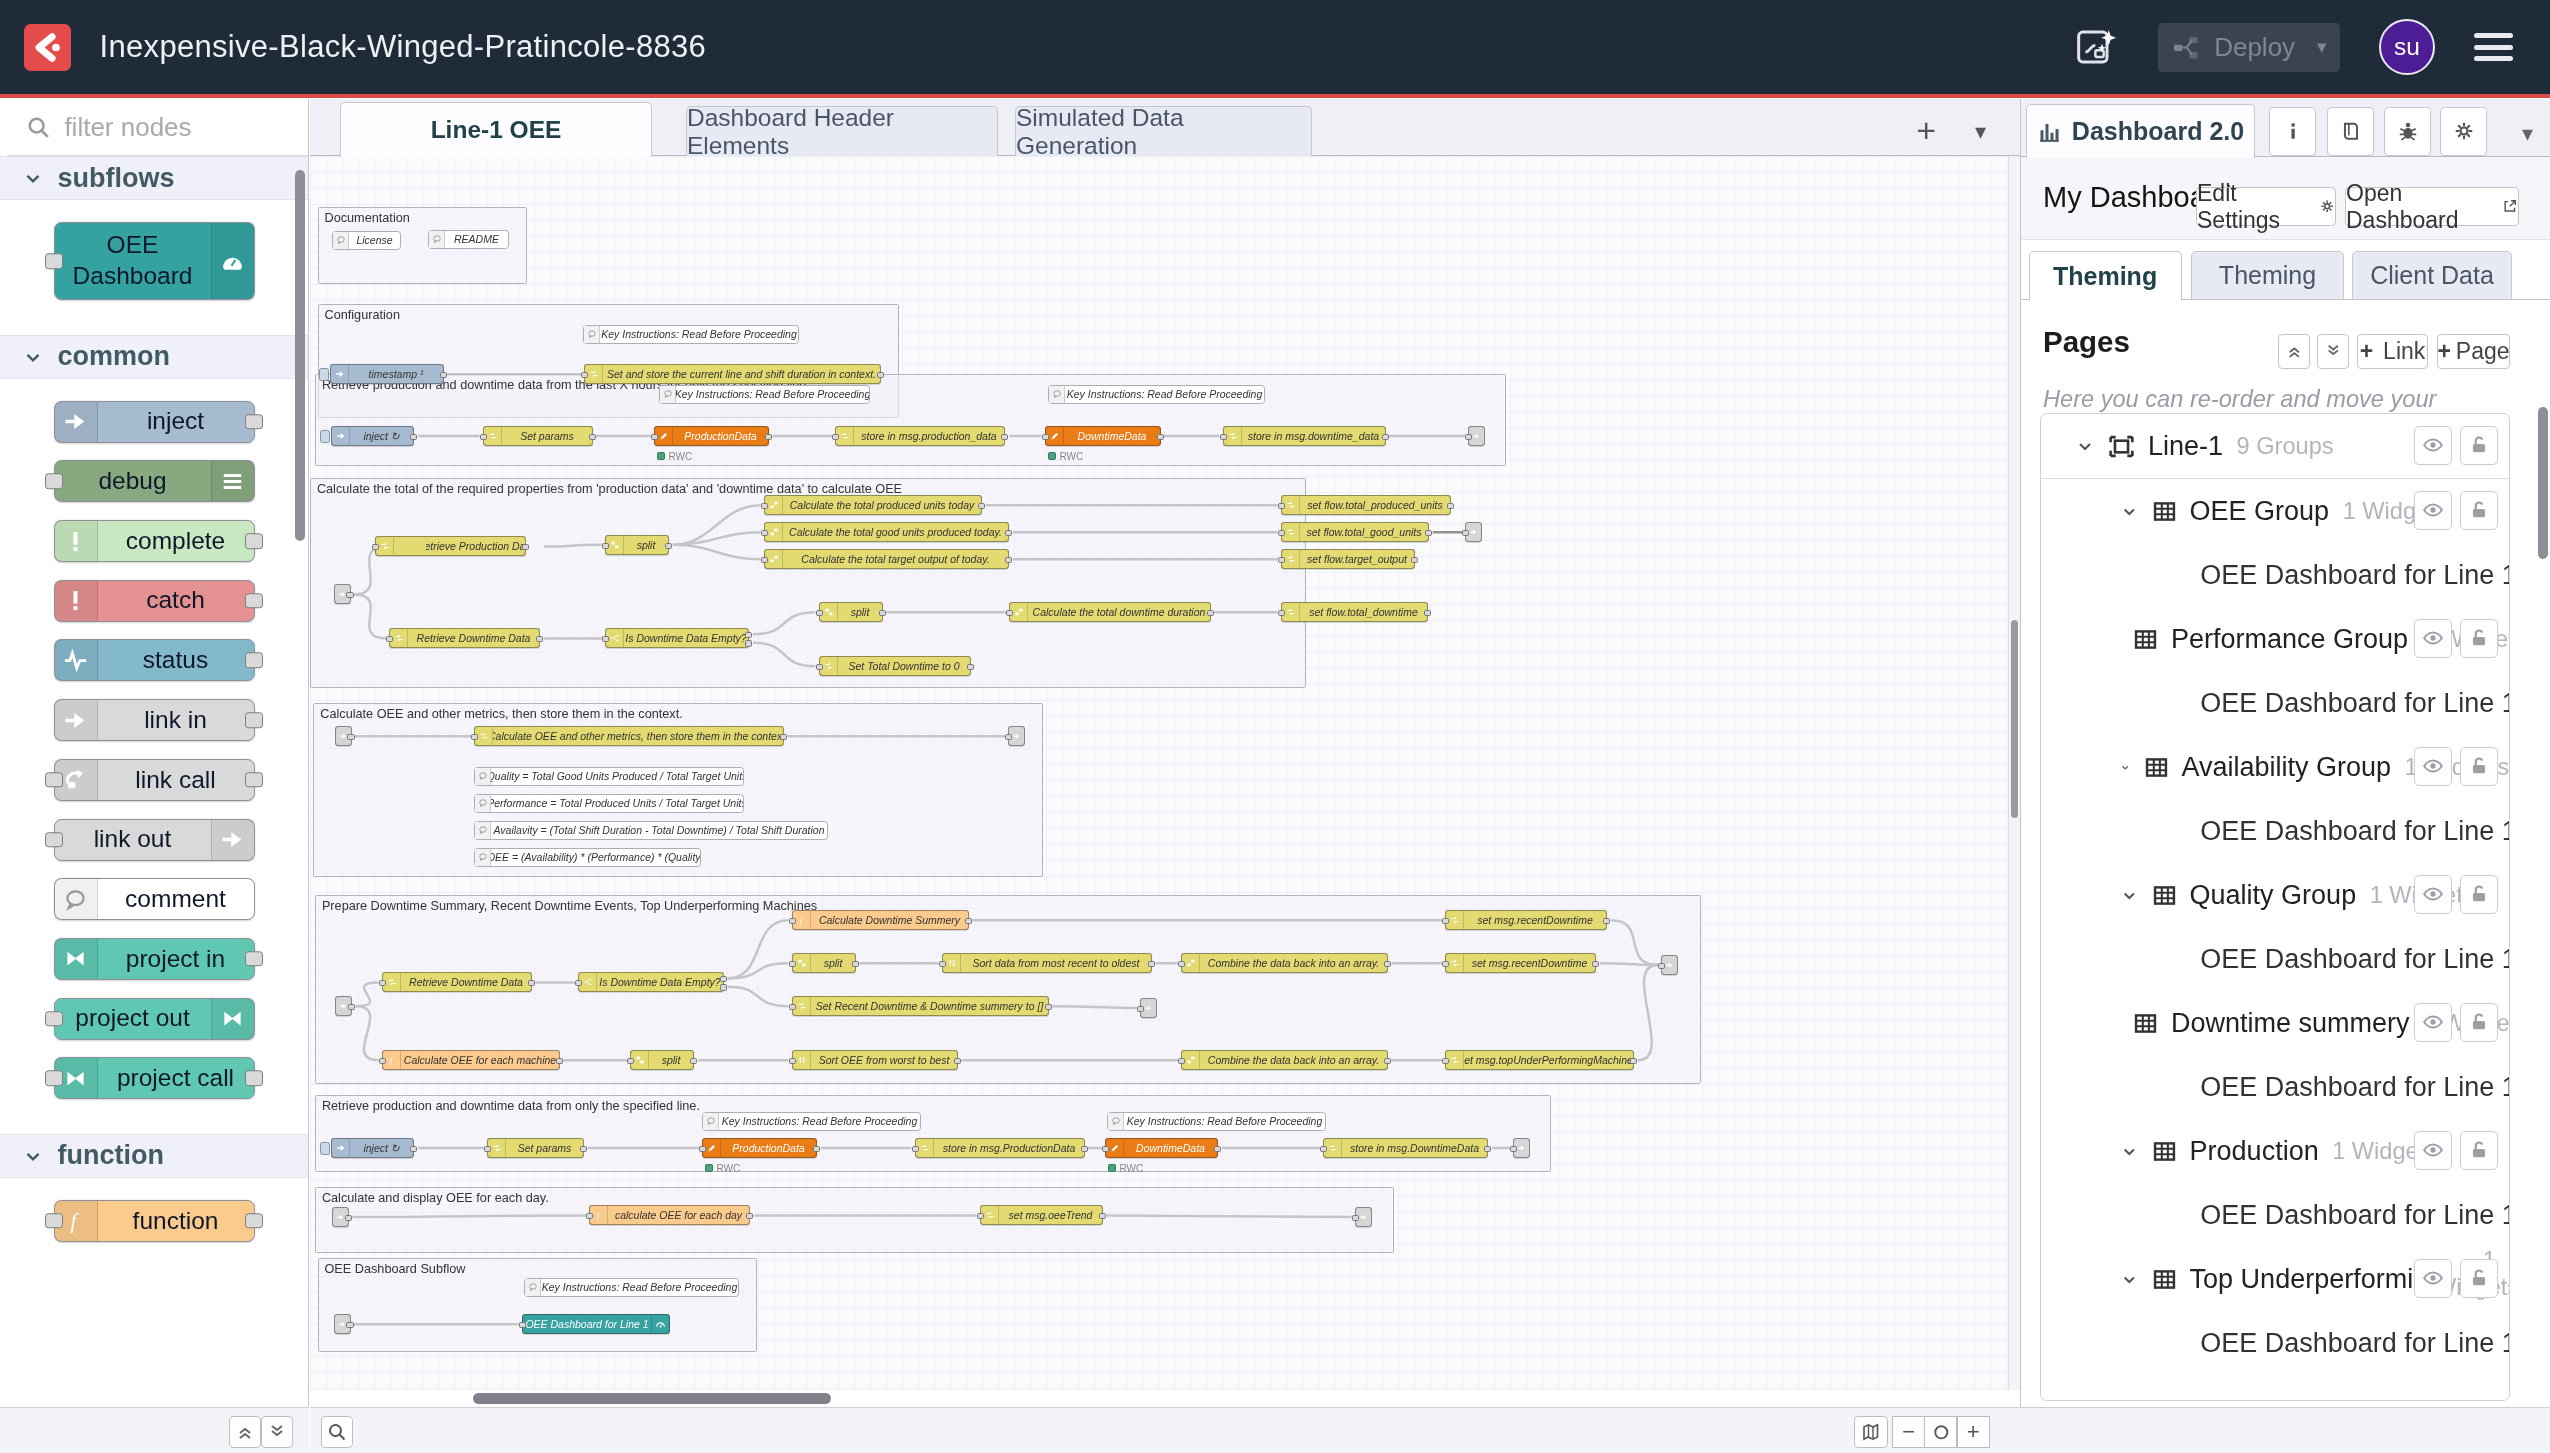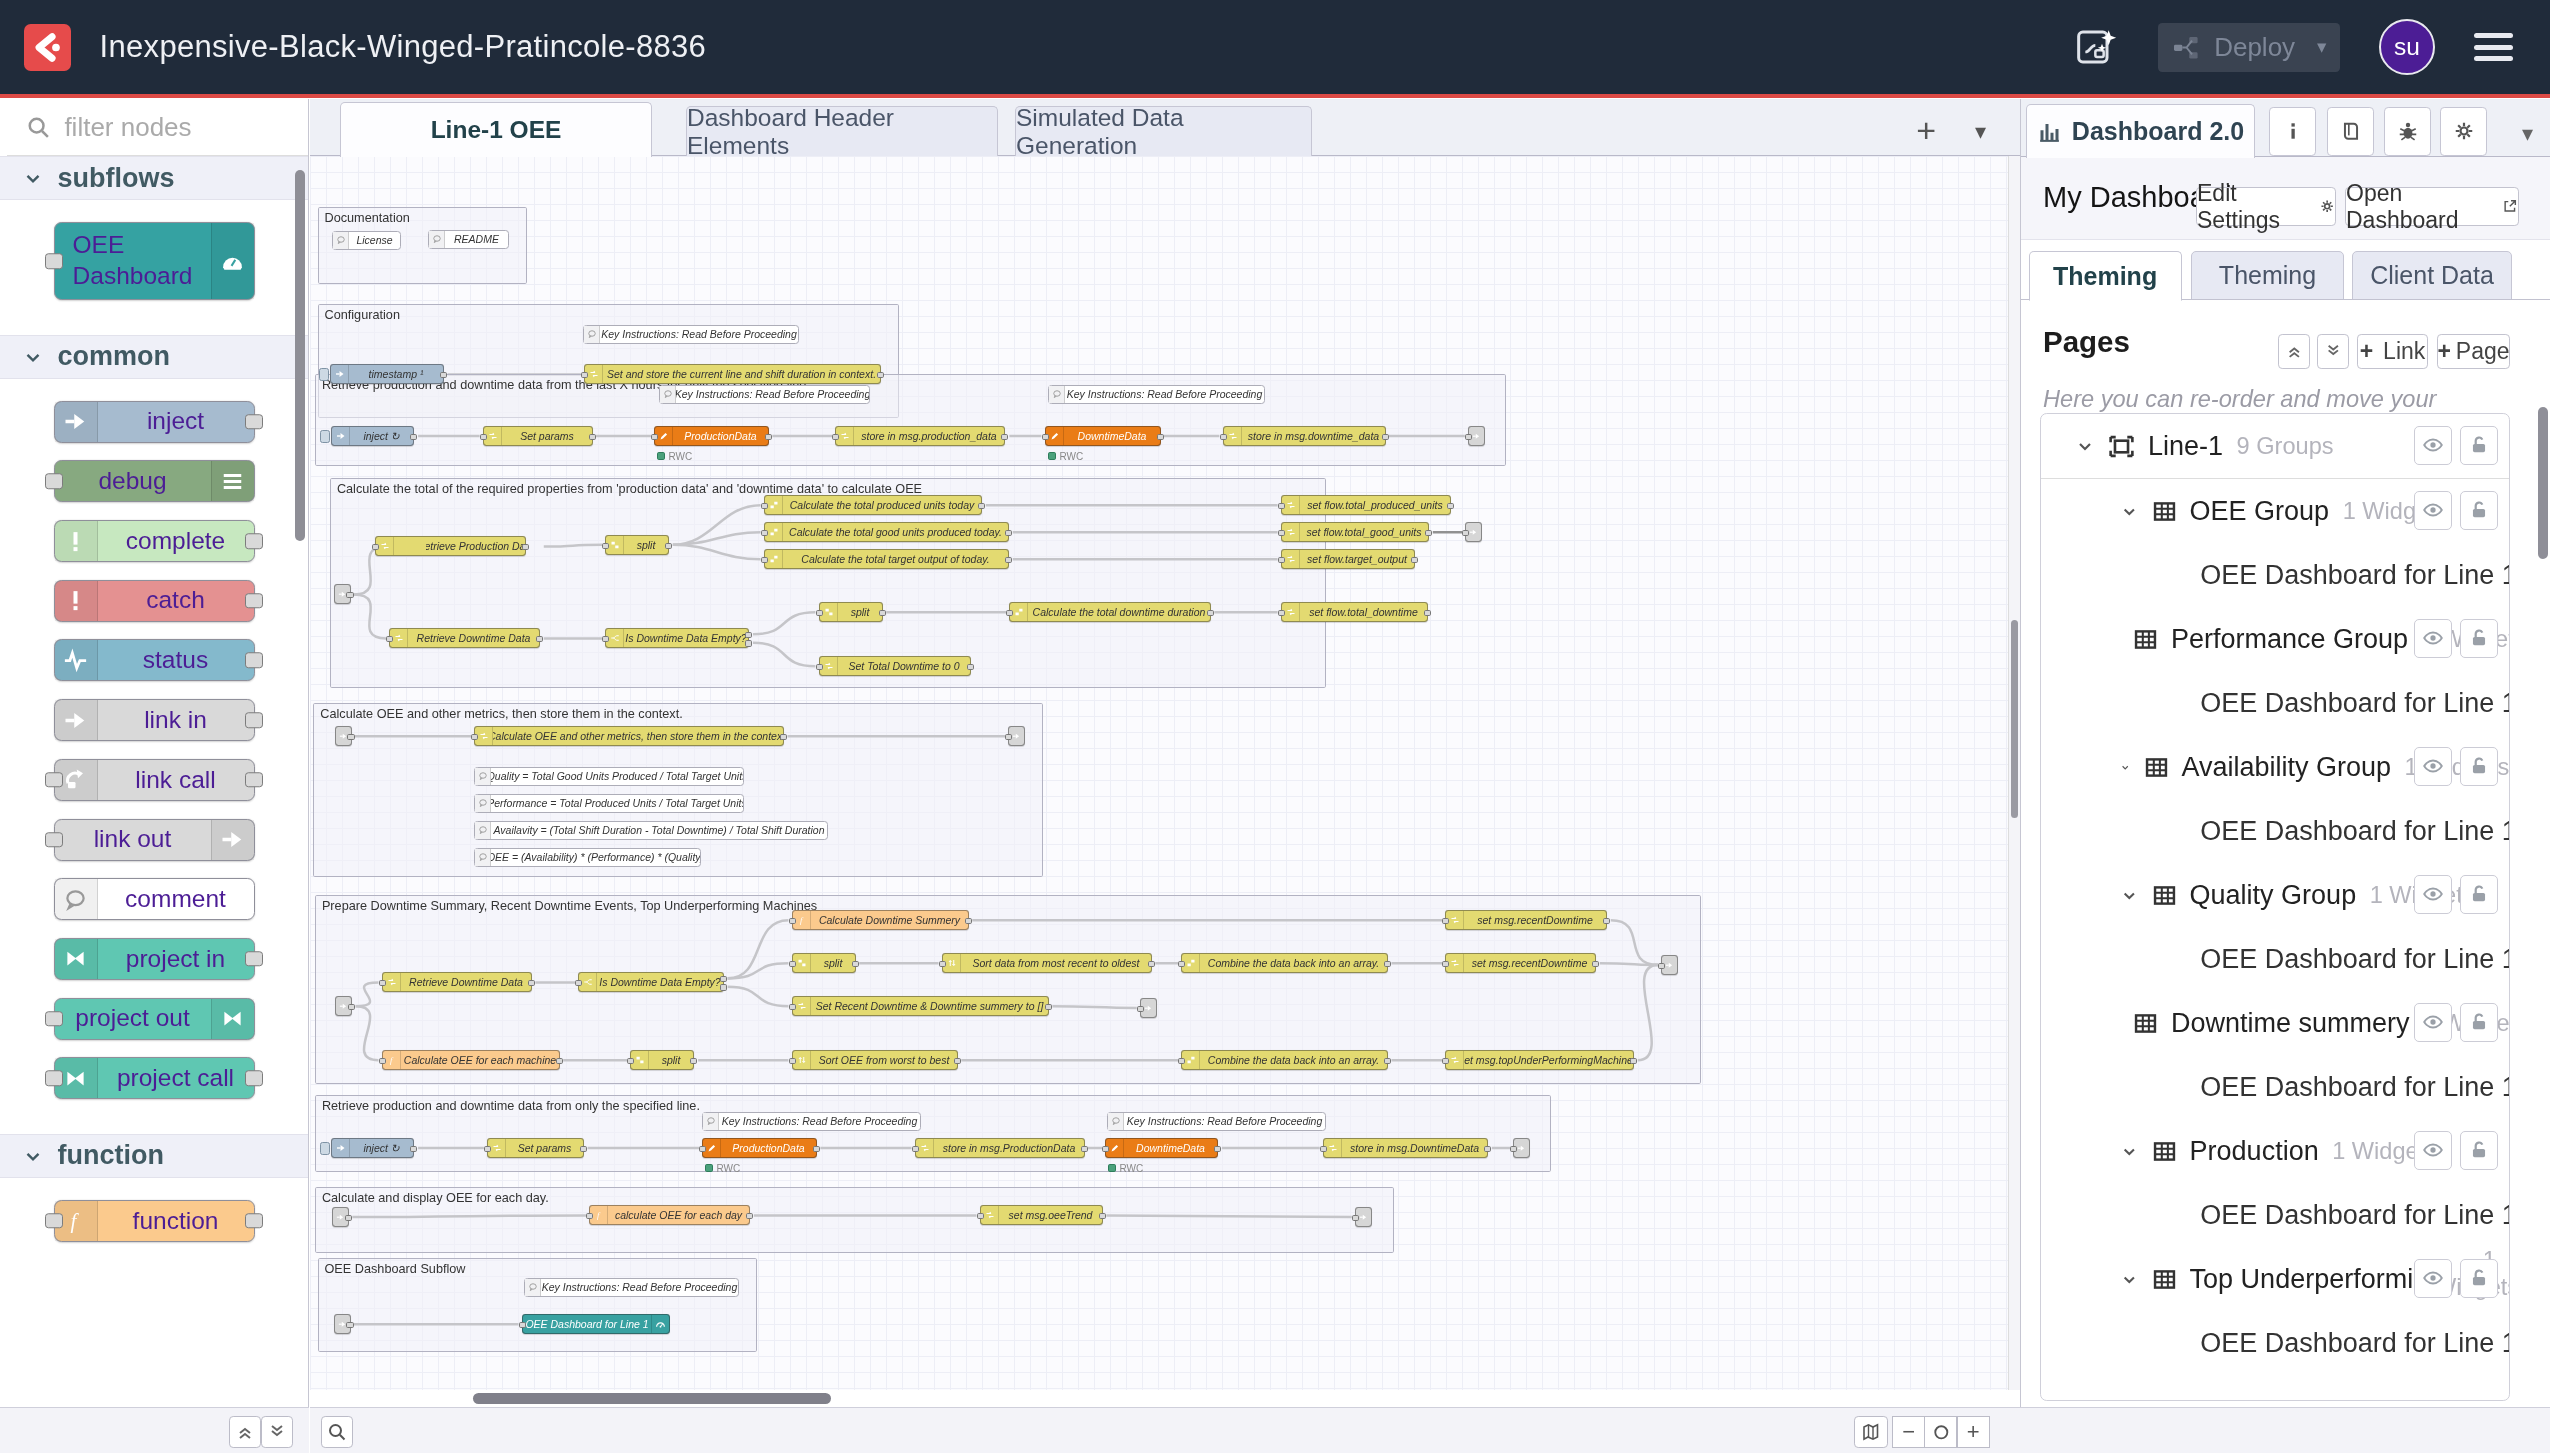--- a/index.html
+++ b/index.html
@@ -22,21 +22,21 @@
   #filter-input{border:none;outline:none;font-size:26px;color:#444;width:211px;font-family:"Liberation Sans",sans-serif;}
   #filter-input::placeholder{color:#aaa;}
   #palette-scroll{position:absolute;left:0;top:57px;right:0;bottom:0;overflow:hidden;}
   .pcat{height:42px;background:#eff0f8;border-top:0.8px solid #e2e2ec;border-bottom:0.8px solid #e2e2ec;display:flex;align-items:center;padding-left:22px;gap:13.5px;}
   .pcat .lbl{font-size:27px;font-weight:bold;color:#415a63;}
   .pnodes{padding:22px 0 17px 0;}
   .pnode{position:relative;width:201px;height:42px;margin:0 auto 17.7px auto;border:0.8px solid #8f8f9a;border-radius:7.6px;display:flex;box-shadow:0 0.8px 1.7px rgba(0,0,0,.18);box-sizing:border-box;}
   .pnode .pic{width:42px;display:flex;align-items:center;justify-content:center;background:rgba(0,0,0,0.06);}
   .pnode .pic.r{border-left:0.8px solid rgba(0,0,0,0.13);}
   .pnode .pic.l{border-right:0.8px solid rgba(0,0,0,0.13);}
-  .pnode .plb{flex:1;display:flex;align-items:center;justify-content:center;font-size:24.5px;color:#4c1d95;white-space:pre-line;line-height:1.25;}
+  .pnode .plb{flex:1;display:flex;align-items:center;justify-content:center;font-size:24.5px;color:#0f172a;white-space:pre-line;text-align:center;line-height:1.25;}
   .pport{position:absolute;width:16px;height:13.5px;background:#d9d9d9;border:0.8px solid #7c7c7c;border-radius:3.4px;top:50%;transform:translateY(-50%);}
   .pport.l{left:-9.3px;} .pport.r{right:-9.3px;}
   #pal-scrollbar{position:absolute;right:3.4px;top:71px;width:9.3px;height:371px;background:#8e8e96;border-radius:5px;}
   #palette-footer{position:absolute;left:0;top:1407px;width:309px;height:47px;background:#f3f3f8;border-top:0.8px solid #cfcfdb;box-sizing:border-box;}
   .sqbtn{position:absolute;width:32px;height:32px;background:#fff;border:0.8px solid #bcbcc8;border-radius:4.2px;display:flex;align-items:center;justify-content:center;box-sizing:border-box;}
   
   #canvas-col{position:absolute;left:310px;top:99px;width:1710px;height:1308px;}
   #tabbar{position:absolute;left:0;top:0;width:100%;height:57px;background:#eef0f6;border-bottom:0.8px solid #b9b9c9;box-sizing:border-box;}
   .ftab{position:absolute;top:6.7px;height:51px;background:#e7e9f3;border:0.8px solid #c6c6d4;border-bottom:none;border-radius:5px 5px 0 0;display:flex;align-items:center;justify-content:center;font-size:24.5px;color:#4a5568;box-sizing:border-box;}
   .ftab.active{top:3.4px;height:55px;background:#fdfdff;color:#22424a;font-weight:bold;z-index:3;}
@@ -409,21 +409,21 @@
       <div id="flow-layer">
           <div class="fgroup" style="left: 7.6px; top: 51px; width: 209px; height: 77px;">
             <span class="glb">Documentation</span>
           </div>
           <div class="fgroup" style="left: 7.6px; top: 148px; width: 581px; height: 114px;">
             <span class="glb">Configuration</span>
           </div>
           <div class="fgroup" style="left: 5px; top: 218px; width: 1191px; height: 92px;">
             <span class="glb">Retrieve production and downtime data from the last X hours for only the specified line.</span>
           </div>
-          <div class="fgroup" style="left: 20px; top: 322px; width: 996px; height: 210px;">
+          <div class="fgroup" style="left: 0; top: 322px; width: 996px; height: 210px;">
             <span class="glb">Calculate the total of the required properties from 'production data' and 'downtime data' to calculate OEE</span>
           </div>
           <div class="fgroup" style="left: 3.4px; top: 547px; width: 730px; height: 174px;">
             <span class="glb">Calculate OEE and other metrics, then store them in the context.</span>
           </div>
           <div class="fgroup" style="left: 5px; top: 739px; width: 1386px; height: 189px;">
             <span class="glb">Prepare Downtime Summary, Recent Downtime Events, Top Underperforming Machines</span>
           </div>
           <div class="fgroup" style="left: 5px; top: 939px; width: 1236px; height: 77px;">
             <span class="glb">Retrieve production and downtime data from only the specified line.</span>

